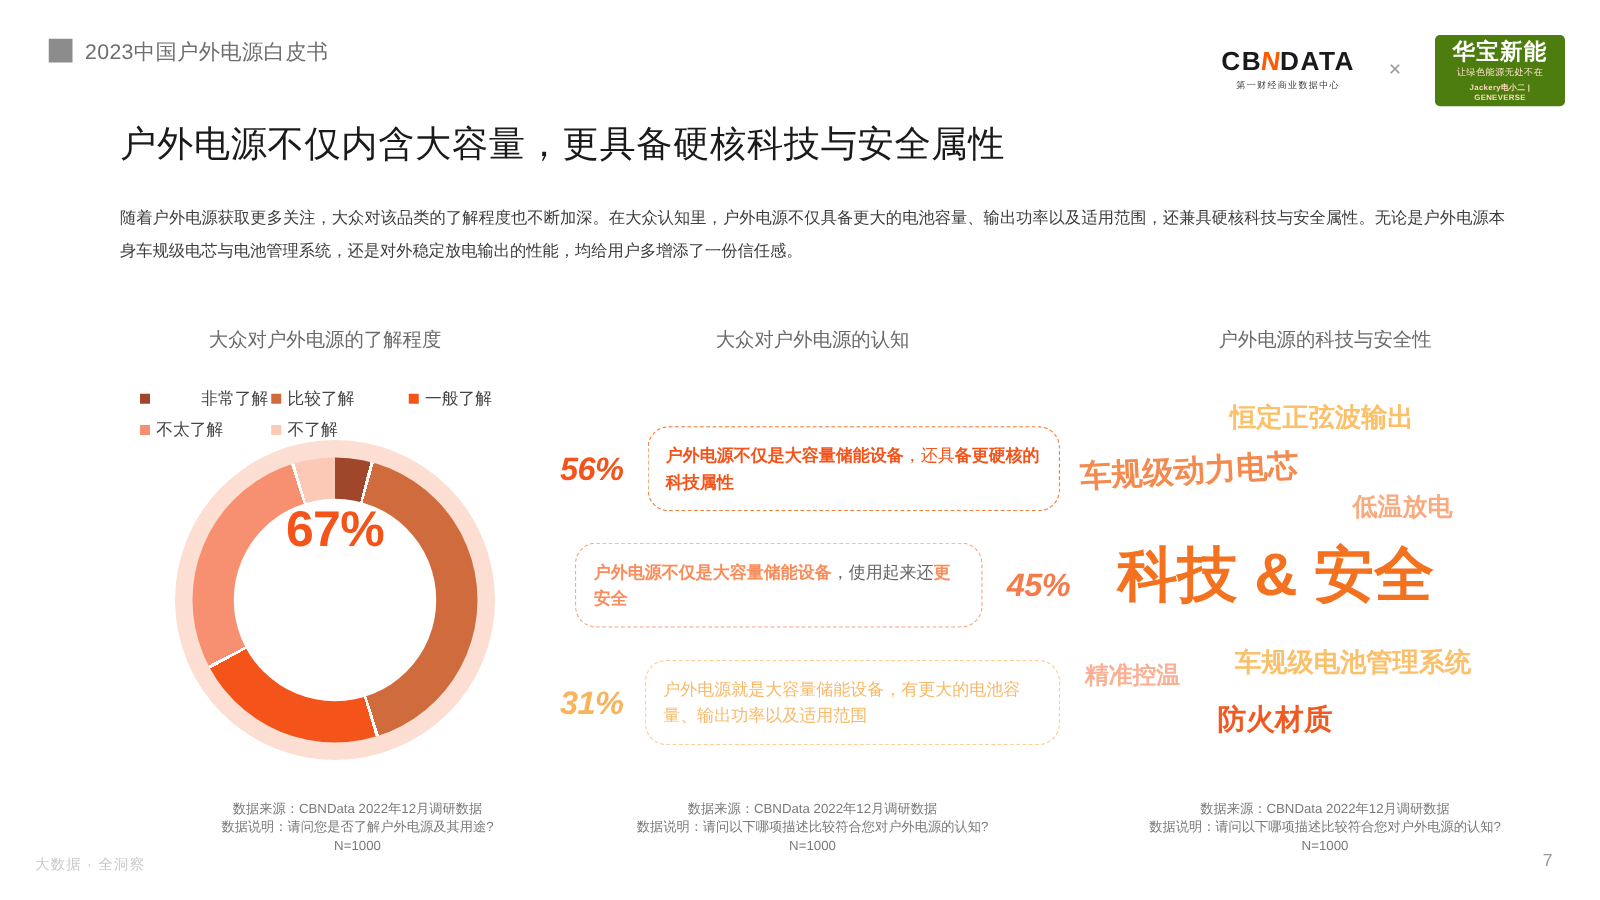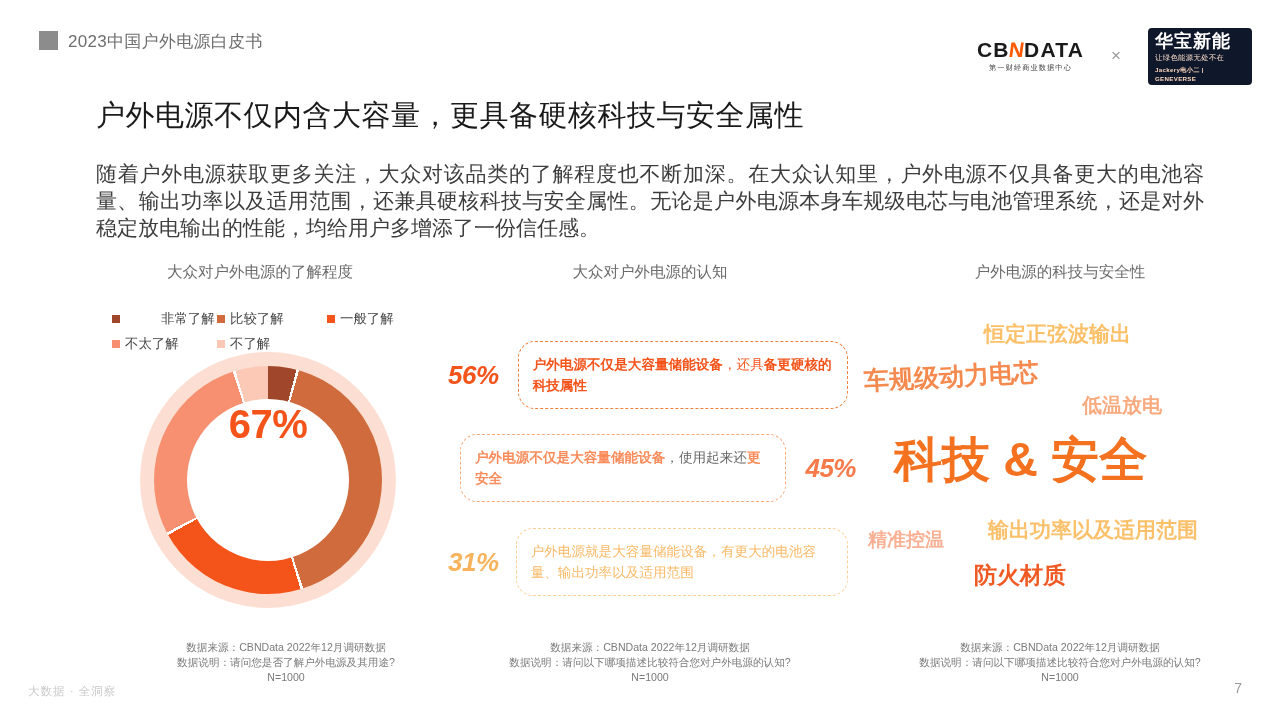--- a/index.html
+++ b/index.html
@@ -15,28 +15,28 @@
   .hdr { position:absolute; left:0; top:0; width:1280px; height:72px; }
   .hdr-mark { position:absolute; left:39px; top:31px; width:19px; height:19px; background:#8c8c8c; }
   .hdr-title { position:absolute; left:68px; top:30px; font-size:17px; color:#6e6e6e; letter-spacing:.3px; }
 
   .logos { position:absolute; right:28px; top:28px; display:flex; align-items:center; gap:27px; }
   .cbn { display:flex; flex-direction:column; align-items:center; }
   .cbn-word { font-size:21px; font-weight:bold; letter-spacing:1.2px; color:#1a1a1a; line-height:1; display:flex; align-items:center;}
   .cbn-x { color:#ff5a00; font-size:21px; font-weight:bold; transform:skewX(-8deg); margin:0 -1px; }
   .cbn-sub { font-size:7.2px; color:#3a3a3a; letter-spacing:1.1px; margin-top:3px; }
   .times { font-size:17px; color:#9a9a9a; font-weight:300; }
-  .hb { background:#0f172a; border-radius:4px; padding:4px 7px 3px; width:104px; }
+  .hb { background:#4d7c0f; border-radius:4px; padding:4px 7px 3px; text-align:center; width:104px; }
   .hb-1 { font-size:18px; font-weight:bold; color:#fff; letter-spacing:1px; line-height:1.05; }
   .hb-2 { font-size:7.3px; color:#ffe3cf; letter-spacing:.4px; margin-top:2px; }
   .hb-3 { font-size:6.2px; color:#ffd9bf; letter-spacing:.3px; margin-top:3px; font-weight:bold;}
 
   
   .ptitle { position:absolute; left:96px; top:96px; font-size:29px; font-weight:normal; color:#1a1a1a; letter-spacing:.5px; }
-  .intro { position:absolute; left:96px; top:160px; width:1108px; font-size:21px; line-height:27px; color:#3d3d3d; text-align:justify; }
+  .intro { position:absolute; left:96px; top:160px; width:1108px; font-size:13px; line-height:27px; color:#3d3d3d; text-align:justify; }
 
   
   .col { position:absolute; top:262px; }
   .col-head { font-size:15.5px; color:#6b6b6b; text-align:center; }
   #col1 { left:60px;  width:400px; }
   #col2 { left:448px; width:404px; }
   #col3 { left:856px; width:408px; }
 
   
   .legend { position:absolute; left:112px; top:310px; width:330px; }
@@ -186,21 +186,21 @@
     <div class="bb-txt" id="bbtxt2"><span class="">户外电源就是大容量储能设备，有更大的电池容量、输出功率以及适用范围</span></div>
   </div>
 </div>
 
 <div class="cloud" id="word-cloud">
     <div class="w" style="left: 128px; top: 0px; font-size: 21px; color: rgb(251, 192, 104);">恒定正弦波输出</div>
     <div class="w" style="left: 8px; top: 40px; font-size: 25px; color: rgb(245, 138, 79); transform: rotate(-3deg);">车规级动力电芯</div>
     <div class="w" style="left: 226px; top: 72px; font-size: 20px; color: rgb(249, 171, 127);">低温放电</div>
     <div class="w" style="left: 38px; top: 108px; font-size: 48px; color: rgb(244, 113, 31);">科技 &amp; 安全</div>
     <div class="w" style="left: 12px; top: 183px; font-size: 19px; color: rgb(249, 176, 148); margin-top: 24px;">精准控温</div>
-    <div class="w" style="left: 132px; top: 196px; font-size: 21px; color: rgb(251, 192, 106);">输出功率以及适用范围</div>
+    <div class="w" style="left: 132px; top: 196px; font-size: 21px; color: rgb(251, 192, 106);">车规级电池管理系统</div>
     <div class="w" style="left: 118px; top: 240px; font-size: 23px; color: rgb(240, 90, 34);">防火材质</div>
   </div>
 
 <div class="foot" id="foot1">数据来源：CBNData 2022年12月调研数据<br>数据说明：请问您是否了解户外电源及其用途?<br>N=1000</div>
 <div class="foot" id="foot2">数据来源：CBNData 2022年12月调研数据<br>数据说明：请问以下哪项描述比较符合您对户外电源的认知?<br>N=1000</div>
 <div class="foot" id="foot3">数据来源：CBNData 2022年12月调研数据<br>数据说明：请问以下哪项描述比较符合您对户外电源的认知?<br>N=1000</div>
 
 <div class="watermark">大数据 · 全洞察</div>
 <div class="pageno">7</div>
 

